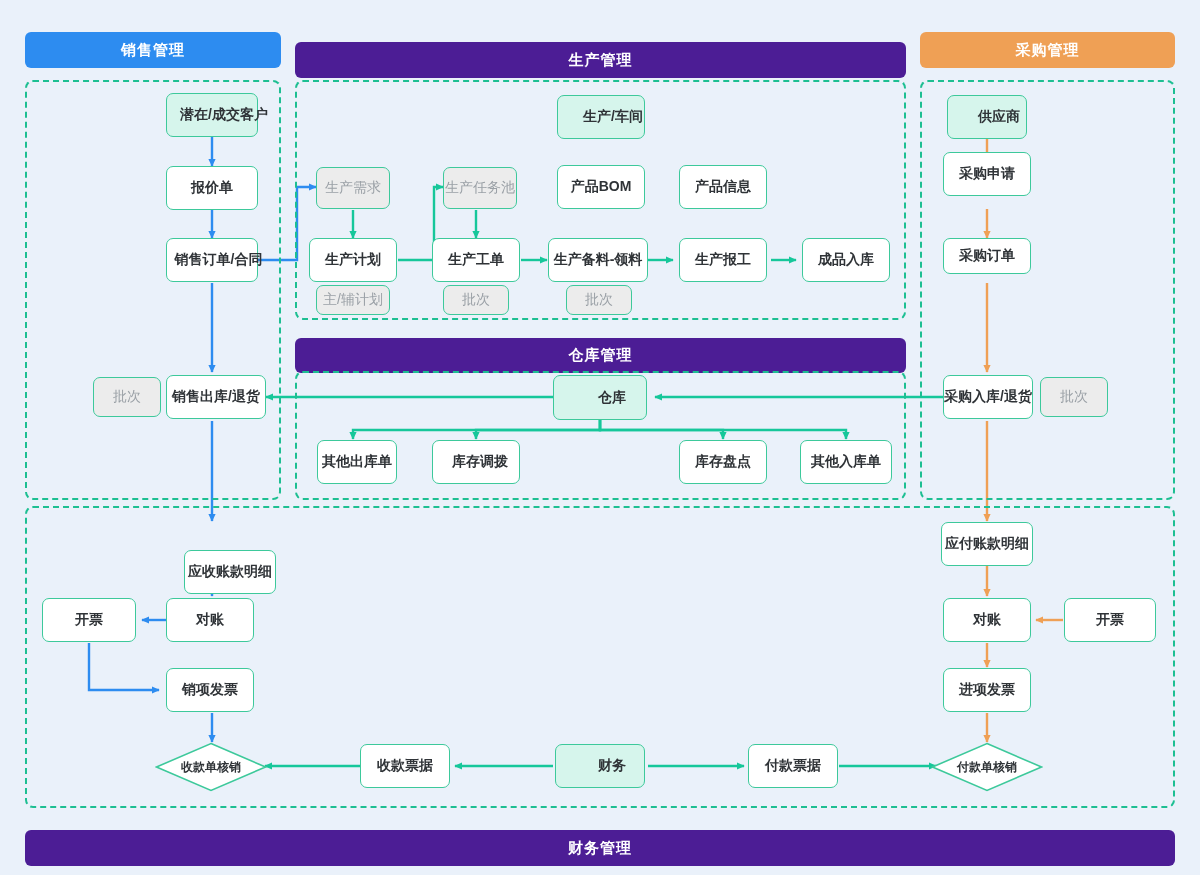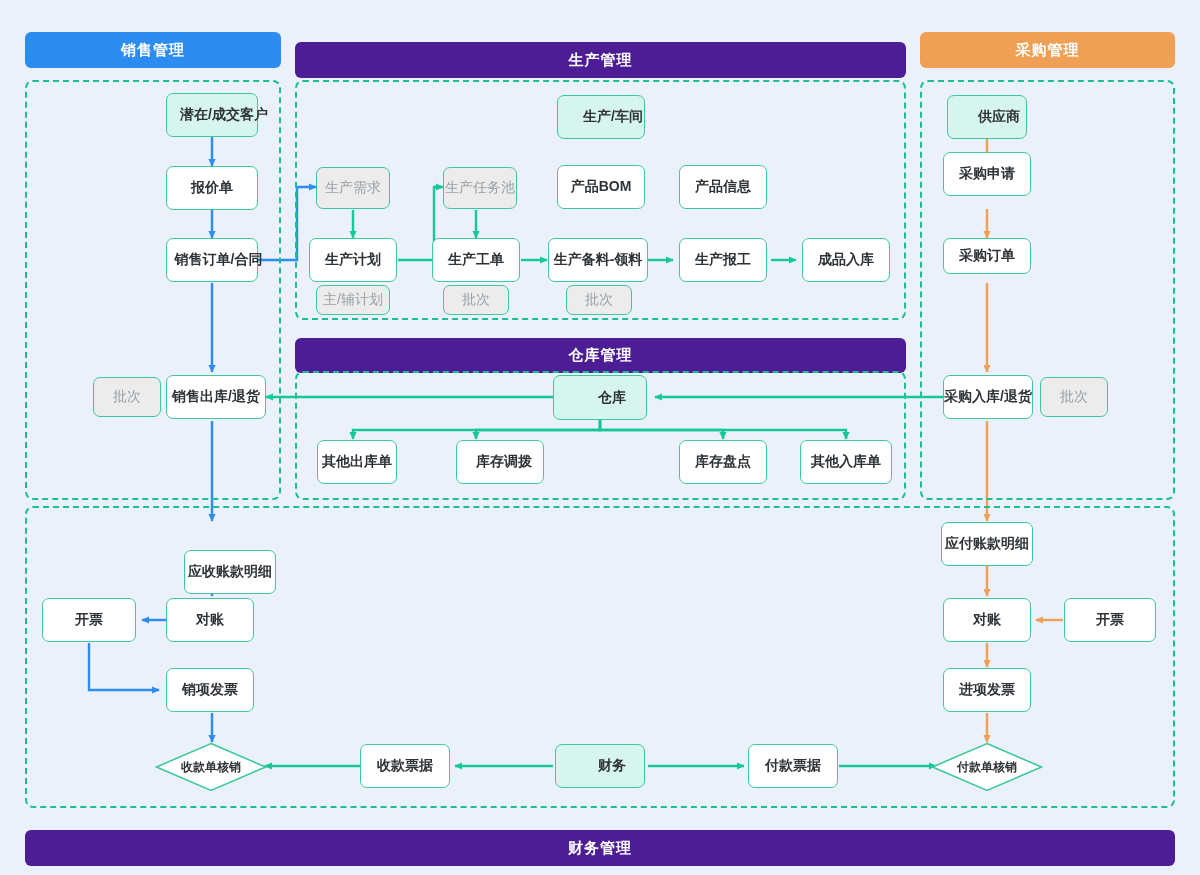--- a/index.html
+++ b/index.html
@@ -217,21 +217,21 @@
   <div class="node muted" style="left:566px;top:285px;width:66px;height:30px;">
     <span>批次</span>
   </div>
 
   <div class="node mint" style="left:553px;top:375px;width:94px;height:45px;">
     <span>仓库</span>
   </div>
   <div class="node" style="left:317px;top:440px;width:80px;height:44px;">
     <span>其他出库单</span>
   </div>
-  <div class="node" style="left:456px;top:440px;width:88px;height:44px;padding-left:8px;">
+  <div class="node" style="left:432px;top:440px;width:88px;height:44px;padding-left:8px;">
     <span>库存调拨</span>
   </div>
   <div class="node" style="left:679px;top:440px;width:88px;height:44px;">
     <span>库存盘点</span>
   </div>
   <div class="node" style="left:800px;top:440px;width:92px;height:44px;">
     <span>其他入库单</span>
   </div>
 
   <div class="node mint" style="left:947px;top:95px;width:80px;height:44px;">

